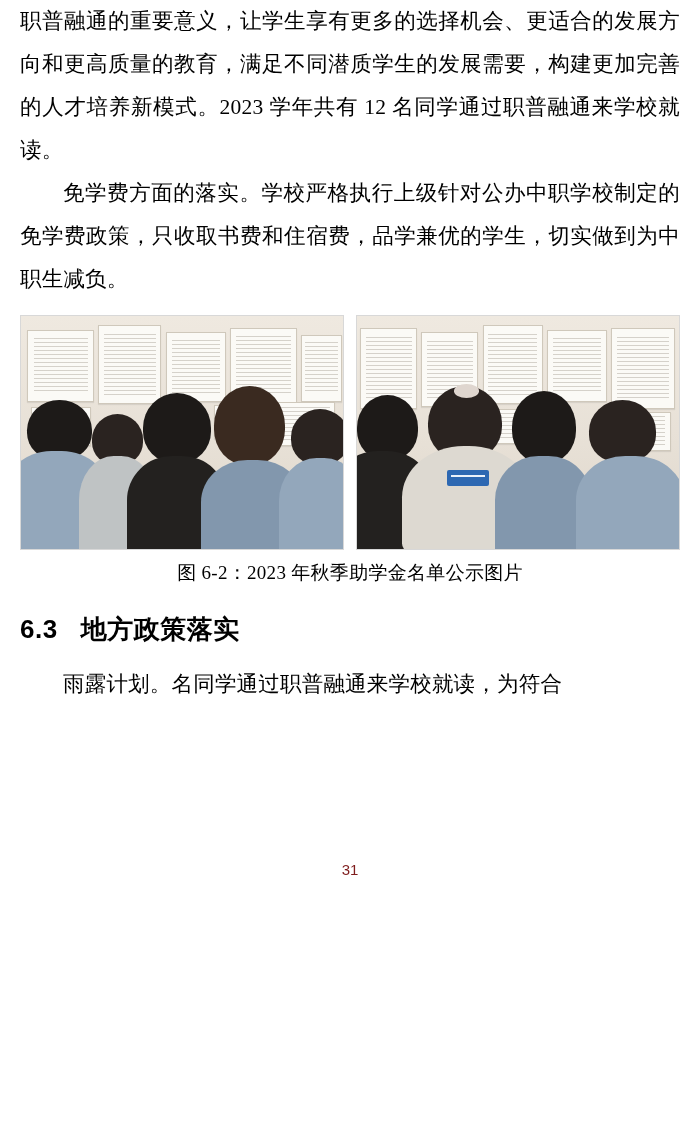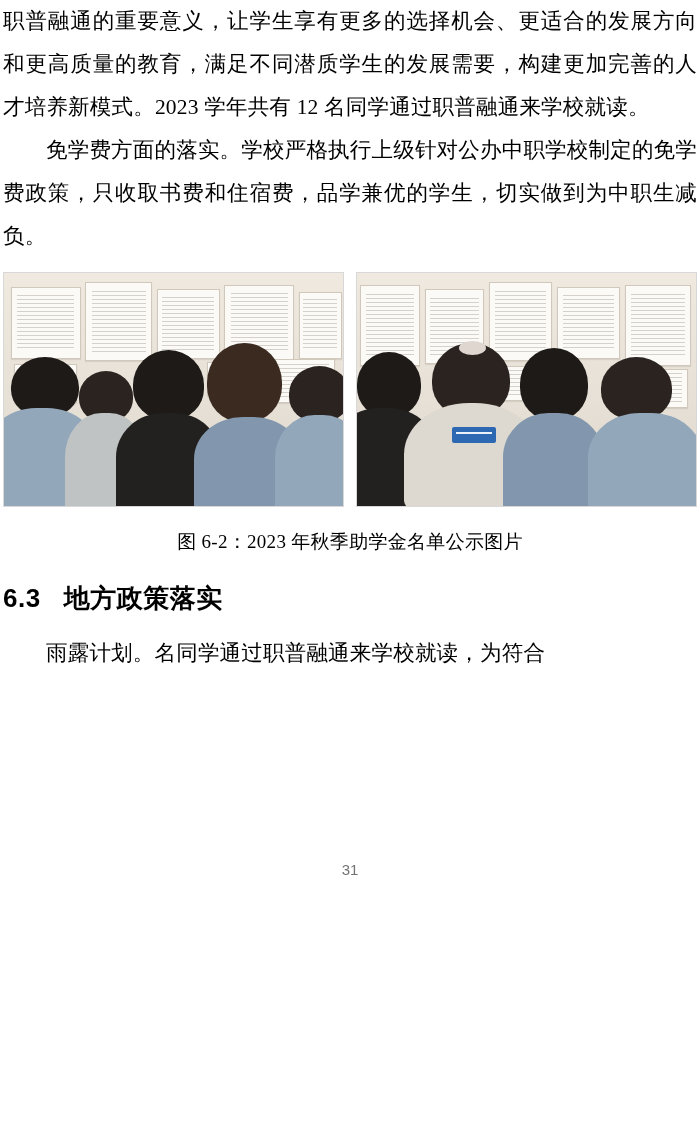--- a/index.html
+++ b/index.html
@@ -9,21 +9,21 @@
   }
   .page {
     position: relative;
     width: 700px;
     height: 892px;
     background: #ffffff;
     font-family: "Liberation Serif", "DejaVu Serif", serif;
     color: #000000;
     overflow: hidden;
     box-sizing: border-box;
-    padding: 0 3px;
+    padding: 0 20px;
   }
   .body-text {
     font-size: 21.5px;
     line-height: 43px;
     text-align: justify;
     text-justify: inter-ideograph;
     letter-spacing: 0.2px;
   }
   .body-text p {
     margin: 0;
@@ -100,21 +100,21 @@
     position: absolute;
     left: 10%; right: 10%; top: 30%; height: 2px;
     background: #eaf1fa;
   }
   .scrunchie {
     position: absolute;
     background: #dfd6cf;
     border-radius: 50%;
   }
   .caption {
-    margin-top: 22px;
+    margin-top: 10px;
     text-align: center;
     font-size: 19px;
     letter-spacing: .3px;
   }
   .section-heading {
     margin-top: 26px;
     font-family: "Liberation Sans", "DejaVu Sans", sans-serif;
     font-size: 26px;
     font-weight: bold;
     letter-spacing: .5px;
@@ -122,21 +122,21 @@
   .after-heading {
     margin-top: 16px;
   }
   .page-number {
     position: absolute;
     left: 0; right: 0;
     bottom: 14px;
     text-align: center;
     font-size: 15px;
     font-family: "Liberation Sans", "DejaVu Sans", sans-serif;
-    color: #737373;
+    color: #7f1d1d;
   }
 </style>
 </head>
 <body>
 
 <div class="page">
 
   <div class="body-text">
     <p class="first-para">职普融通的重要意义，让学生享有更多的选择机会、更适合的发展方向和更高质量的教育，满足不同潜质学生的发展需要，构建更加完善的人才培养新模式。2023 学年共有 12 名同学通过职普融通来学校就读。</p>
     <p>免学费方面的落实。学校严格执行上级针对公办中职学校制定的免学费政策，只收取书费和住宿费，品学兼优的学生，切实做到为中职生减负。</p>

